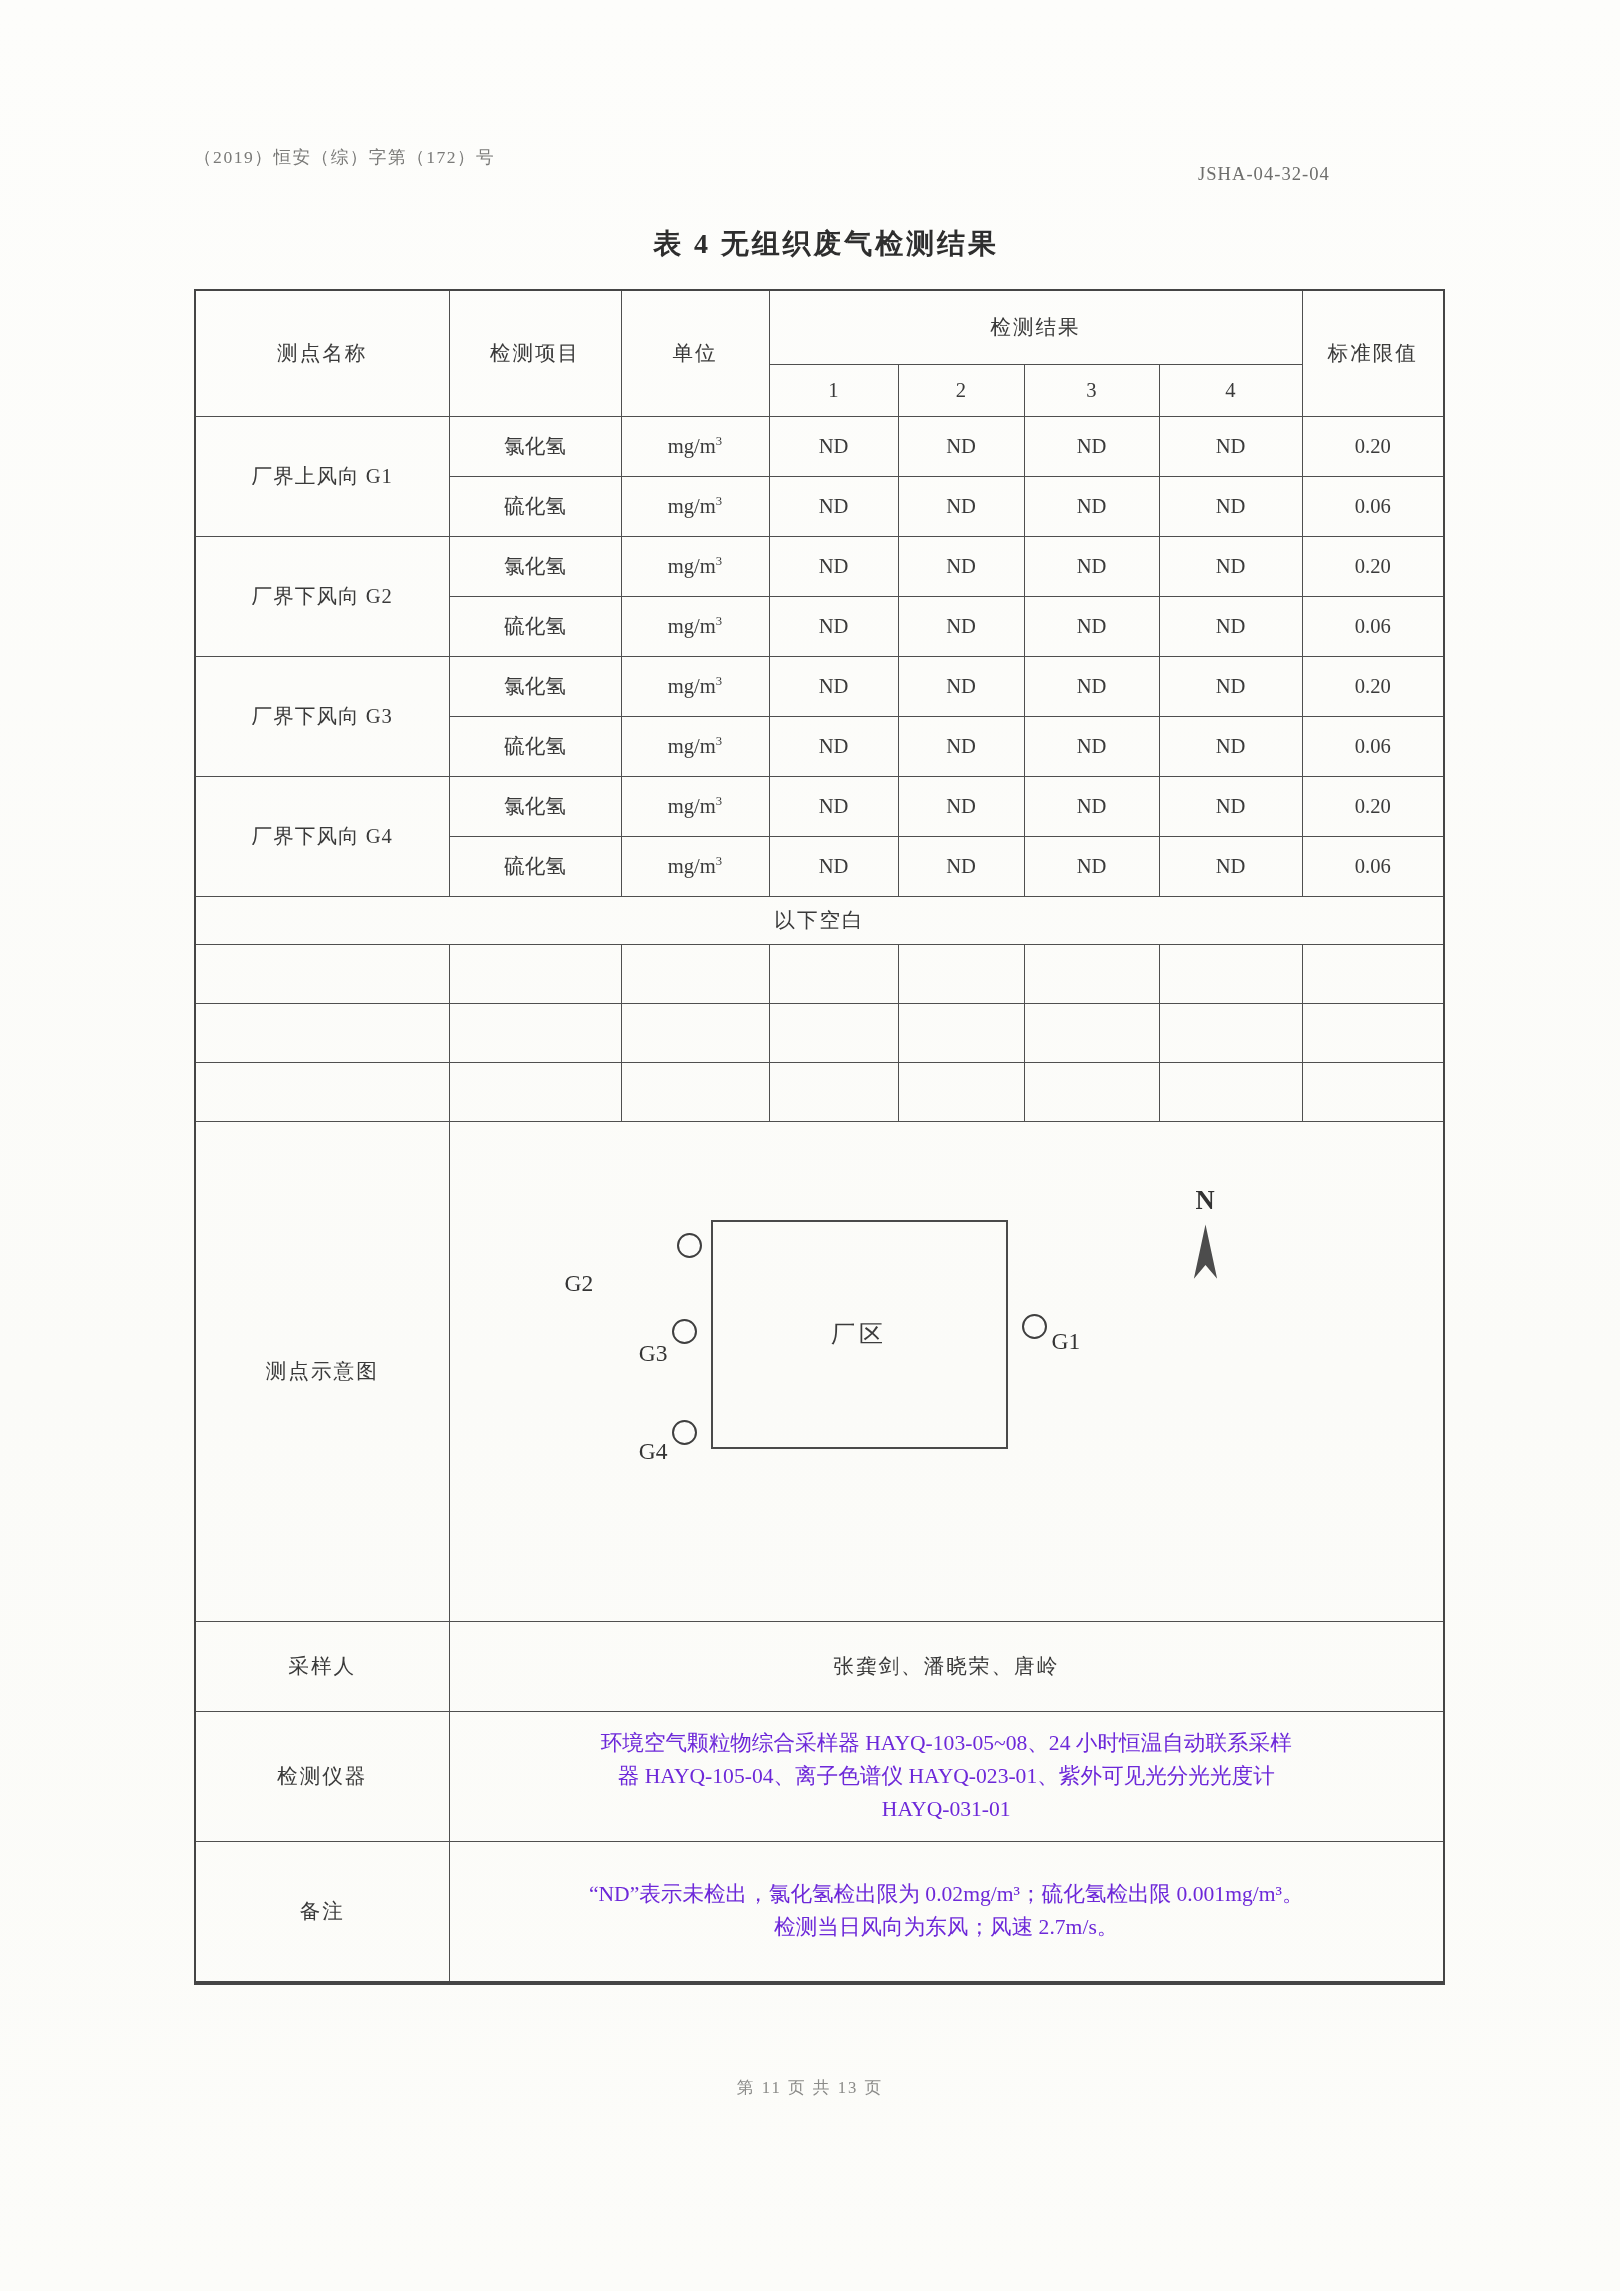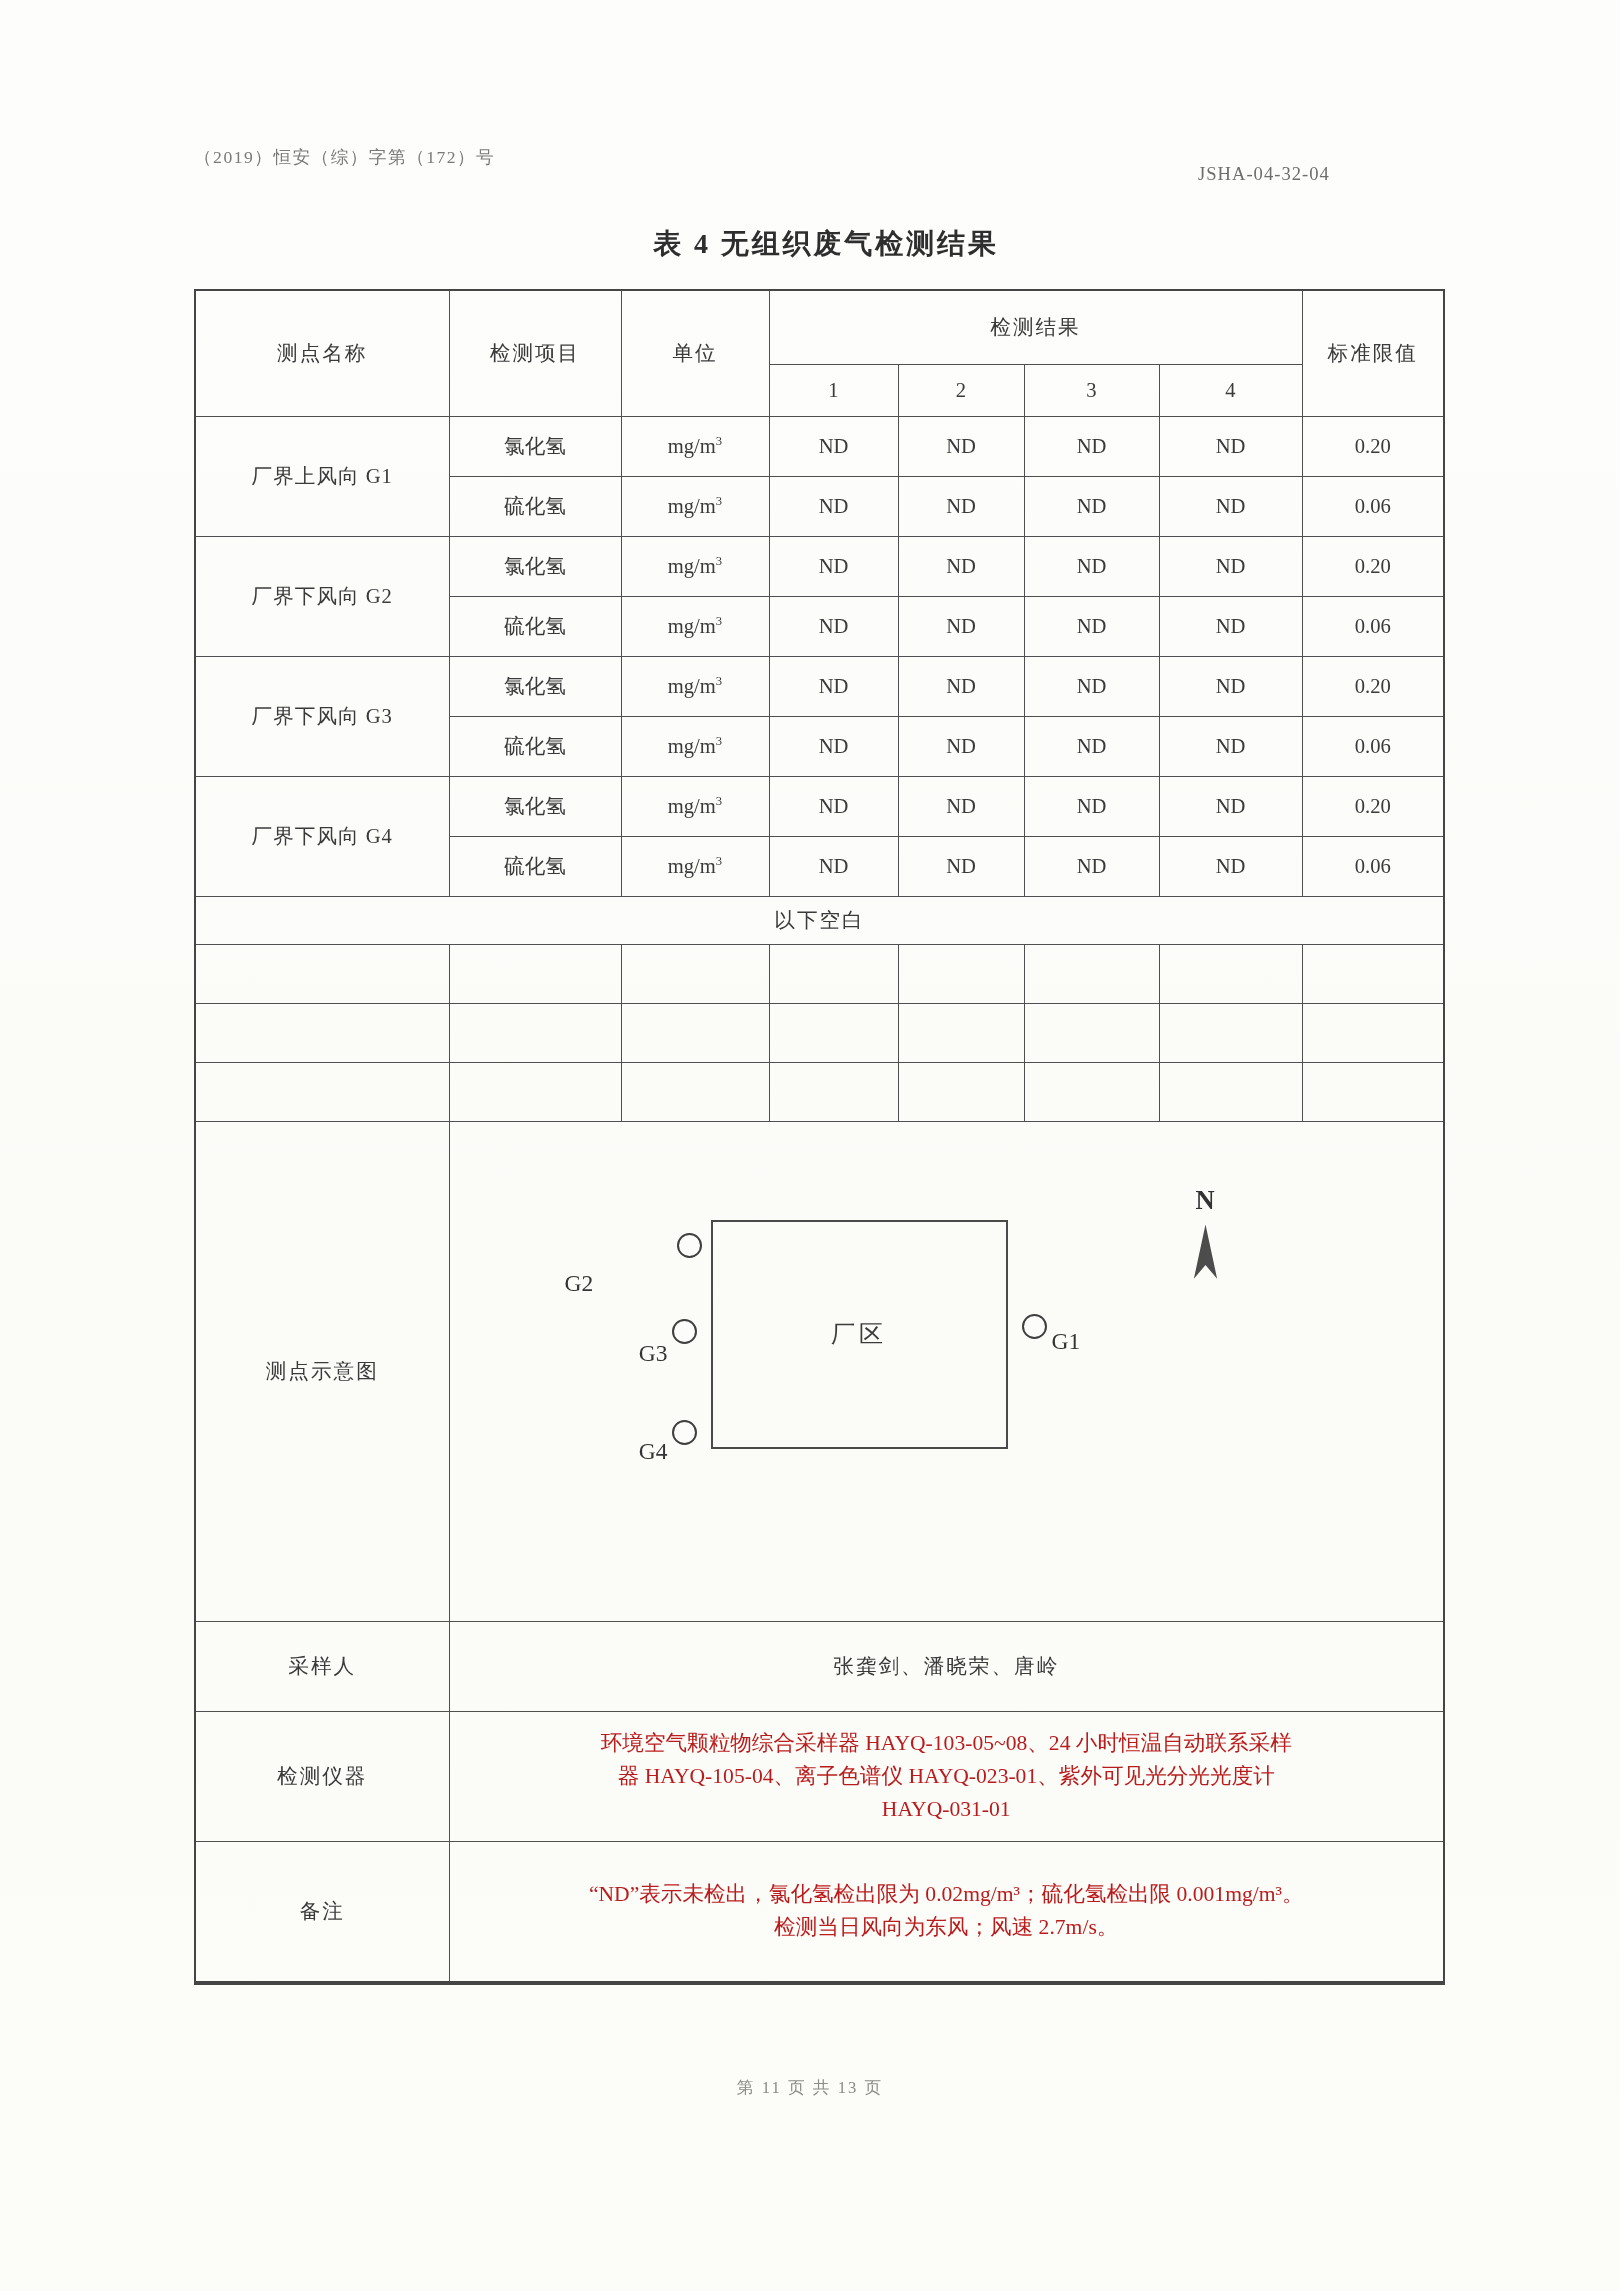--- a/index.html
+++ b/index.html
@@ -43,21 +43,21 @@
   .pt-label{position:absolute;font-size:23.5px;color:#343434;}
   .l-g2{left:115px;top:108px;width:98px;text-align:left;margin-top:40px;}
   .l-g3{left:120px;top:218px;width:98px;text-align:right;}
   .l-g4{left:120px;top:316px;width:98px;text-align:right;}
   .l-g1{left:602px;top:206px;width:88px;text-align:left;}
   .north-label{position:absolute;left:726px;top:63px;width:59px;text-align:center;
     font-size:26.5px;font-weight:700;color:#333;}
   .north-arrow{position:absolute;left:740px;top:102px;}
 
   .cell-lines{width:100%;}
-  .cell-lines div{line-height:33px;font-size:21.6px;color:#b91c1c;}
+  .cell-lines div{line-height:33px;font-size:21.6px;color:#6d28d9;}
   td.samplercell{font-size:22.5px;letter-spacing:2px;margin-top:14px;}
   td.labelcell{font-size:21.6px;letter-spacing:2px;}
 </style>
 </head>
 <body>
 
 <div class="doc-number">（2019）恒安（综）字第（172）号</div>
 <div class="doc-code">JSHA-04-32-04</div>
 <div class="page-title">表 4  无组织废气检测结果</div>
 

